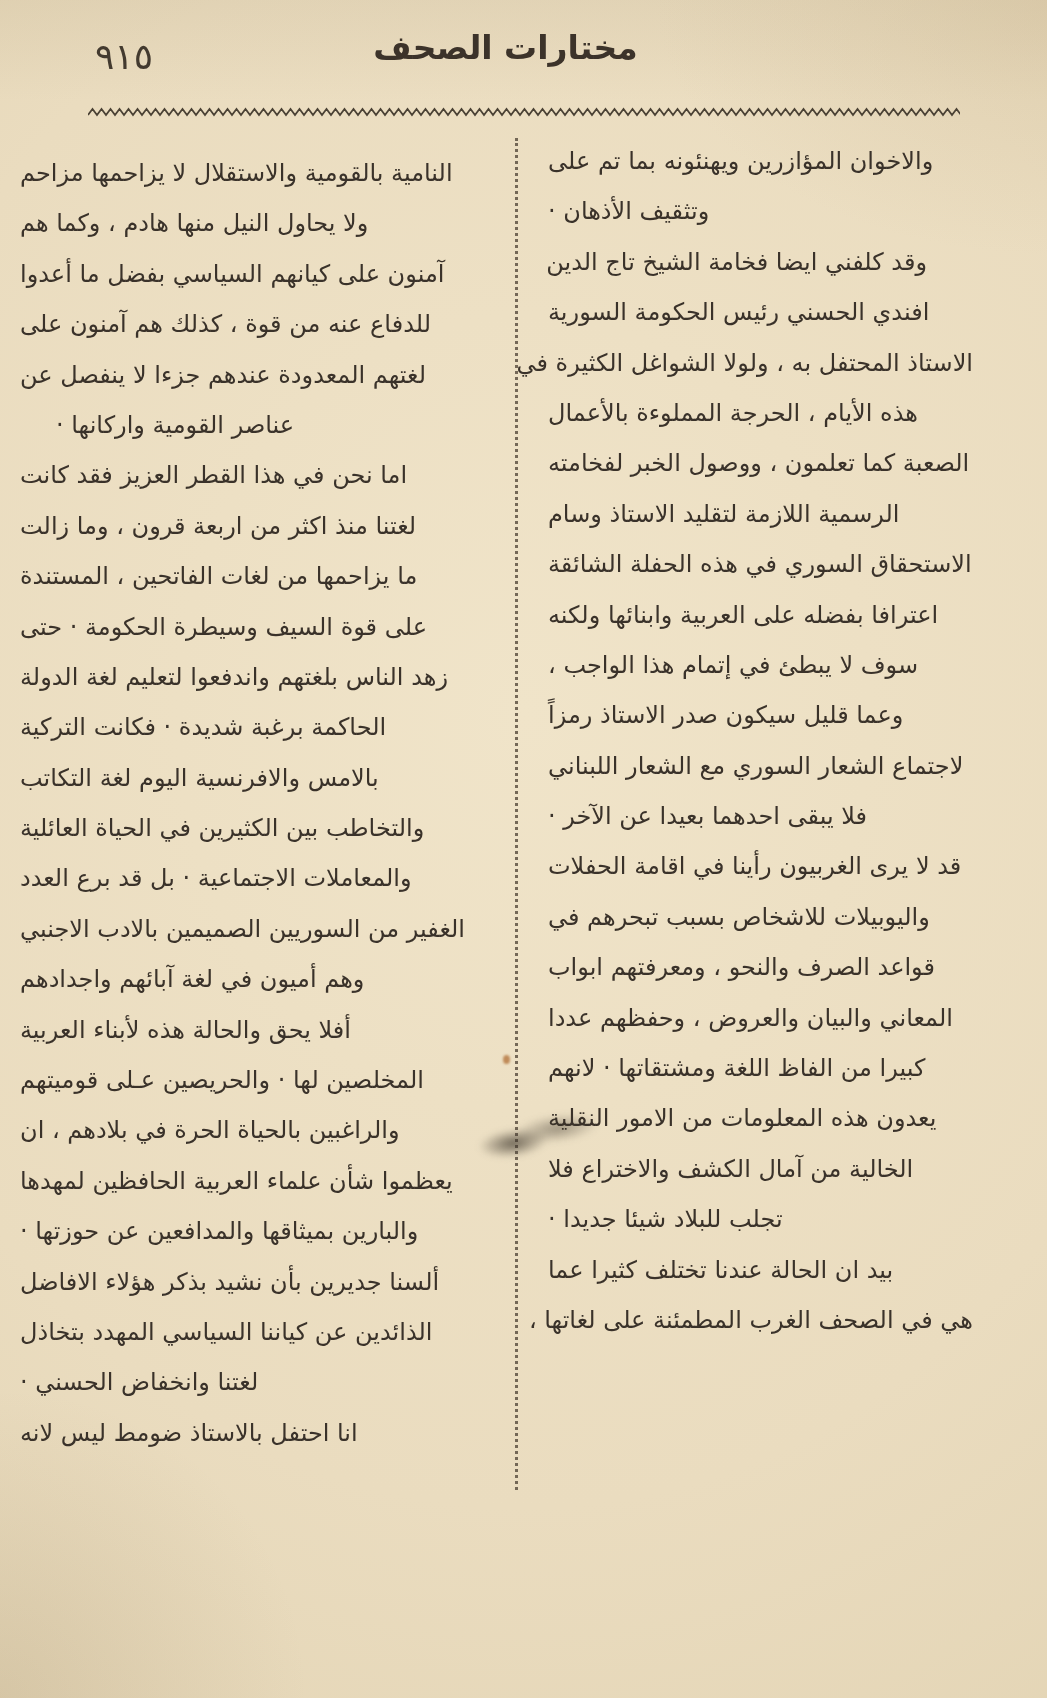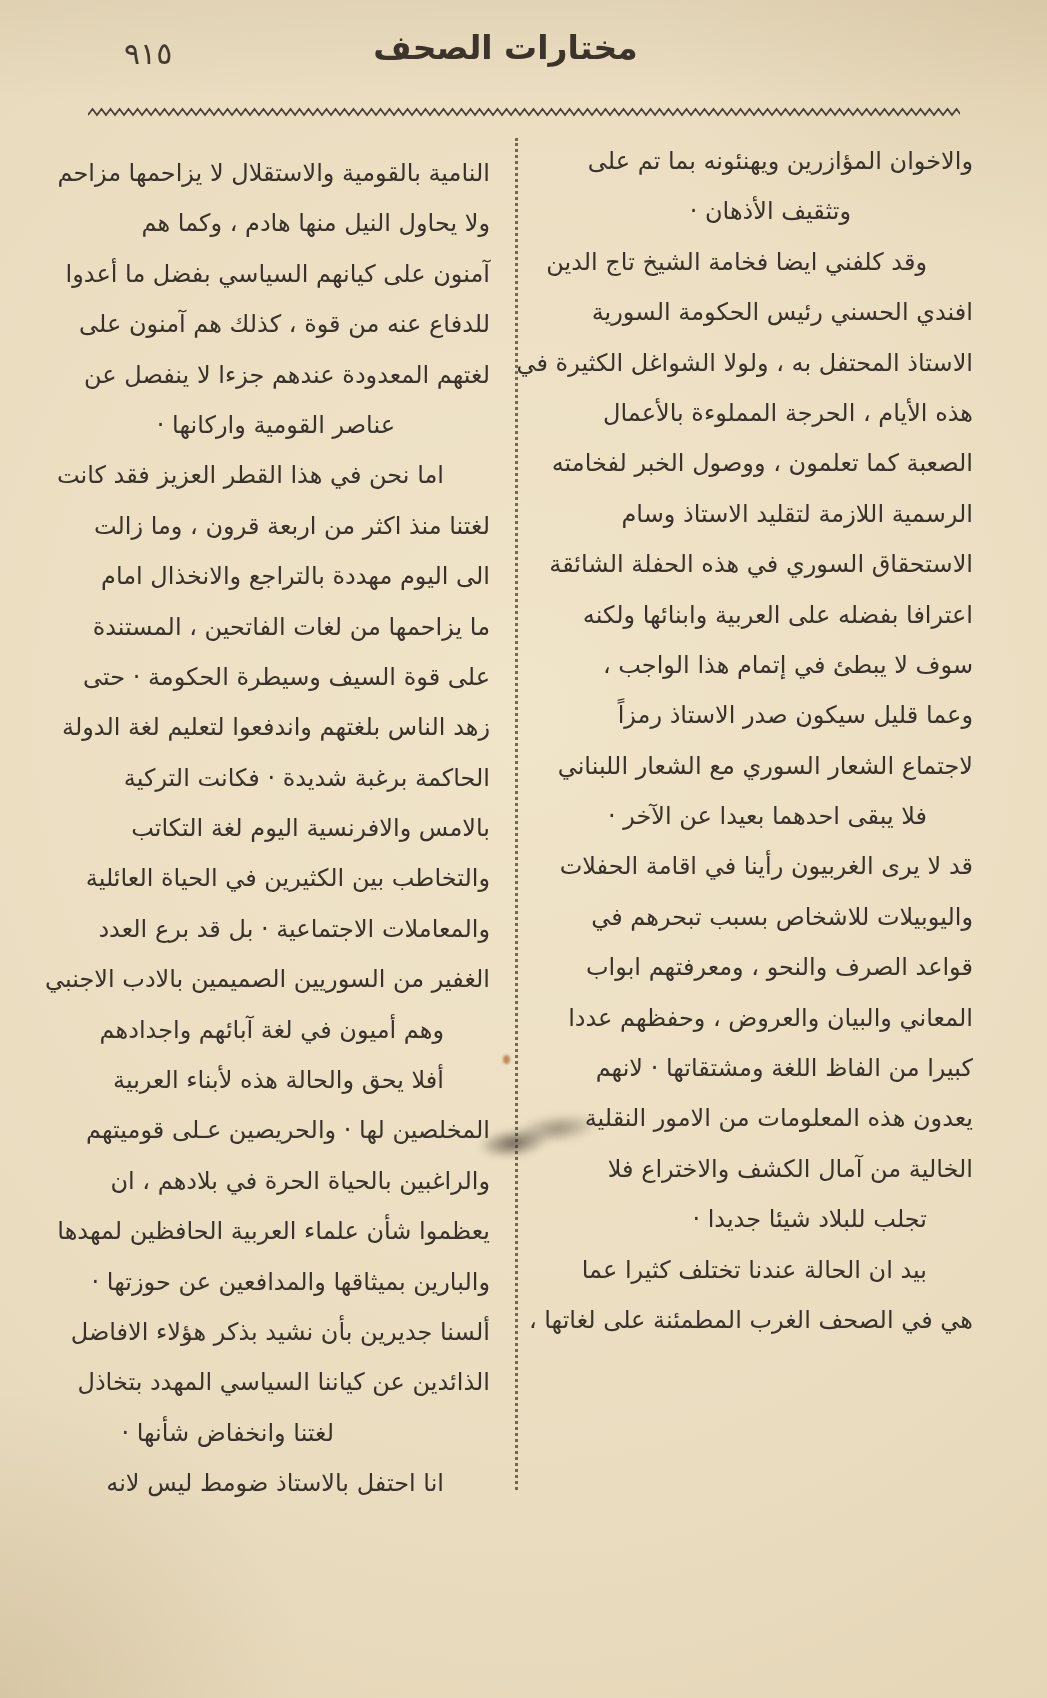--- a/index.html
+++ b/index.html
@@ -9,22 +9,22 @@
     overflow:hidden;
     font-family:"DejaVu Sans",sans-serif;
     color:#3a322a;
     background:
       radial-gradient(42% 26% at 0% 100%, rgba(148,126,90,.18), transparent 70%),
       radial-gradient(50% 20% at 100% 0%, rgba(205,186,150,.35), transparent 75%),
       linear-gradient(180deg, rgba(146,126,88,.10), rgba(146,126,88,0) 6%),
       radial-gradient(120% 85% at 50% 42%, #f0e4c9 0%, #eadcbf 55%, #e0d1b0 100%);
   }
   .page-number{
-    position:absolute;top:36px;left:124px;
-    font-size:30px;letter-spacing:2px;color:#433a2f;
+    position:absolute;top:36px;left:95px;
+    font-size:36px;letter-spacing:2px;color:#433a2f;
   }
   .page-title{
     position:absolute;top:28px;left:0;right:0;
     text-align:center;
     font-size:33px;font-weight:bold;color:#3c332a;
     transform:translateX(-18px);
   }
   .wavy-rule{
     position:absolute;top:103px;left:88px;width:872px;height:12px;
   }
@@ -32,21 +32,22 @@
     position:absolute;top:138px;left:515px;height:1352px;width:0;
     border-left:3px dotted #5f5344;
     opacity:.85;
   }
   .column{position:absolute;font-size:24px;}
   .col-right{top:136px;right:74px;width:445px;}
   .col-left{top:148px;right:557px;width:490px;}
   .line{
     height:50.4px;line-height:50.4px;
     white-space:nowrap;
-    text-align:right;
+    text-align:left;
+    margin-left:20px;
   }
   .ind1{padding-right:46px;}
   .ind2{padding-right:95px;padding-left:36px;}
   .ind3{padding-right:122px;}
   .ind4{padding-right:156px;}
   .ink-smudge{
     position:absolute;left:472px;top:1112px;width:126px;height:46px;
     background:
       radial-gradient(ellipse 45% 50% at 32% 62%, rgba(58,51,41,.72), transparent 62%),
       radial-gradient(ellipse 50% 45% at 68% 42%, rgba(58,51,41,.45), transparent 68%);
@@ -104,37 +105,36 @@
 
   <div class="column col-left">
     <div class="line">النامية بالقومية والاستقلال لا يزاحمها مزاحم</div>
     <div class="line">ولا يحاول النيل منها هادم ، وكما هم</div>
     <div class="line">آمنون على كيانهم السياسي بفضل ما أعدوا</div>
     <div class="line">للدفاع عنه من قوة ، كذلك هم آمنون على</div>
     <div class="line">لغتهم المعدودة عندهم جزءا لا ينفصل عن</div>
     <div class="line ind2">عناصر القومية واركانها ·</div>
     <div class="line ind1">اما نحن في هذا القطر العزيز فقد كانت</div>
     <div class="line">لغتنا منذ اكثر من اربعة قرون ، وما زالت</div>
-    <div class="line">الى اليوم مهددة بالتراجع والانخذال امام</div>
     <div class="line">ما يزاحمها من لغات الفاتحين ، المستندة</div>
     <div class="line">على قوة السيف وسيطرة الحكومة · حتى</div>
     <div class="line">زهد الناس بلغتهم واندفعوا لتعليم لغة الدولة</div>
     <div class="line">الحاكمة برغبة شديدة · فكانت التركية</div>
     <div class="line">بالامس والافرنسية اليوم لغة التكاتب</div>
     <div class="line">والتخاطب بين الكثيرين في الحياة العائلية</div>
     <div class="line">والمعاملات الاجتماعية · بل قد برع العدد</div>
     <div class="line">الغفير من السوريين الصميمين بالادب الاجنبي</div>
     <div class="line ind1">وهم أميون في لغة آبائهم واجدادهم</div>
     <div class="line ind1">أفلا يحق والحالة هذه لأبناء العربية</div>
     <div class="line">المخلصين لها · والحريصين عـلى قوميتهم</div>
     <div class="line">والراغبين بالحياة الحرة في بلادهم ، ان</div>
     <div class="line">يعظموا شأن علماء العربية الحافظين لمهدها</div>
     <div class="line">والبارين بميثاقها والمدافعين عن حوزتها ·</div>
     <div class="line">ألسنا جديرين بأن نشيد بذكر هؤلاء الافاضل</div>
     <div class="line">الذائدين عن كياننا السياسي المهدد بتخاذل</div>
-    <div class="line ind4">لغتنا وانخفاض شأنها ·</div>
+    <div class="line ind4">لغتنا وانخفاض الحسني ·</div>
     <div class="line ind1">انا احتفل بالاستاذ ضومط ليس لانه</div>
   </div>
 
   <div class="ink-smudge"></div>
   <div class="rust-dot"></div>
 
 </div>
 
 </body></html>

